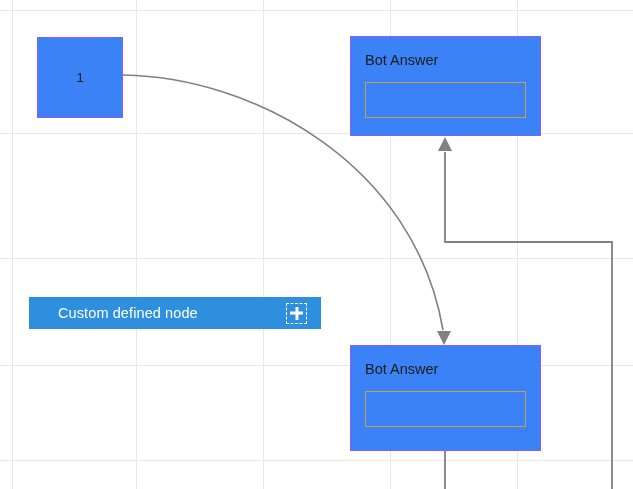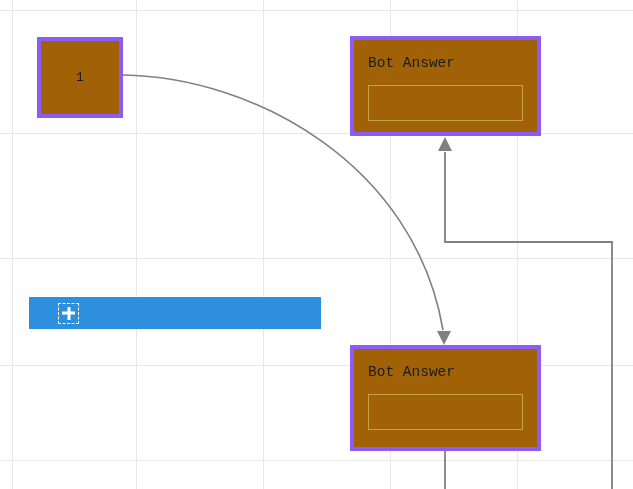--- a/index.html
+++ b/index.html
@@ -40,23 +40,22 @@
   
   .edge-layer {
     position: absolute;
     inset: 0;
     pointer-events: none;
   }
   
   .node {
     position: absolute;
     box-sizing: border-box;
-    background: #a16207;
-    border: 4px solid #8b5cf6;
-    font-family: Liberation Mono, monospace;
+    background: #3b82f6;
+    border: 1px solid #8b5cf6;
   }
   .node-simple {
     display: flex;
     align-items: center;
     justify-content: center;
     font-size: 13px;
     color: #1a1a1a;
   }
   .node-bot {
     padding: 16px 14px 0 14px;
@@ -161,16 +160,17 @@
     <div class="node-bot-title">Bot Answer</div>
     <div class="node-bot-field"></div>
   </div>
 
   <div class="node node-bot" style="left:350px; top:345px; width:191px; height:106px;">
     <div class="node-bot-title">Bot Answer</div>
     <div class="node-bot-field"></div>
   </div>
 
   <div class="palette-bar" style="left:29px; top:297px; width:292px; height:32px;">
+    <span class="palette-label">Custom defined node</span>
     <span class="palette-add"></span>
   </div>
 
 </div>
 
 </body></html>

